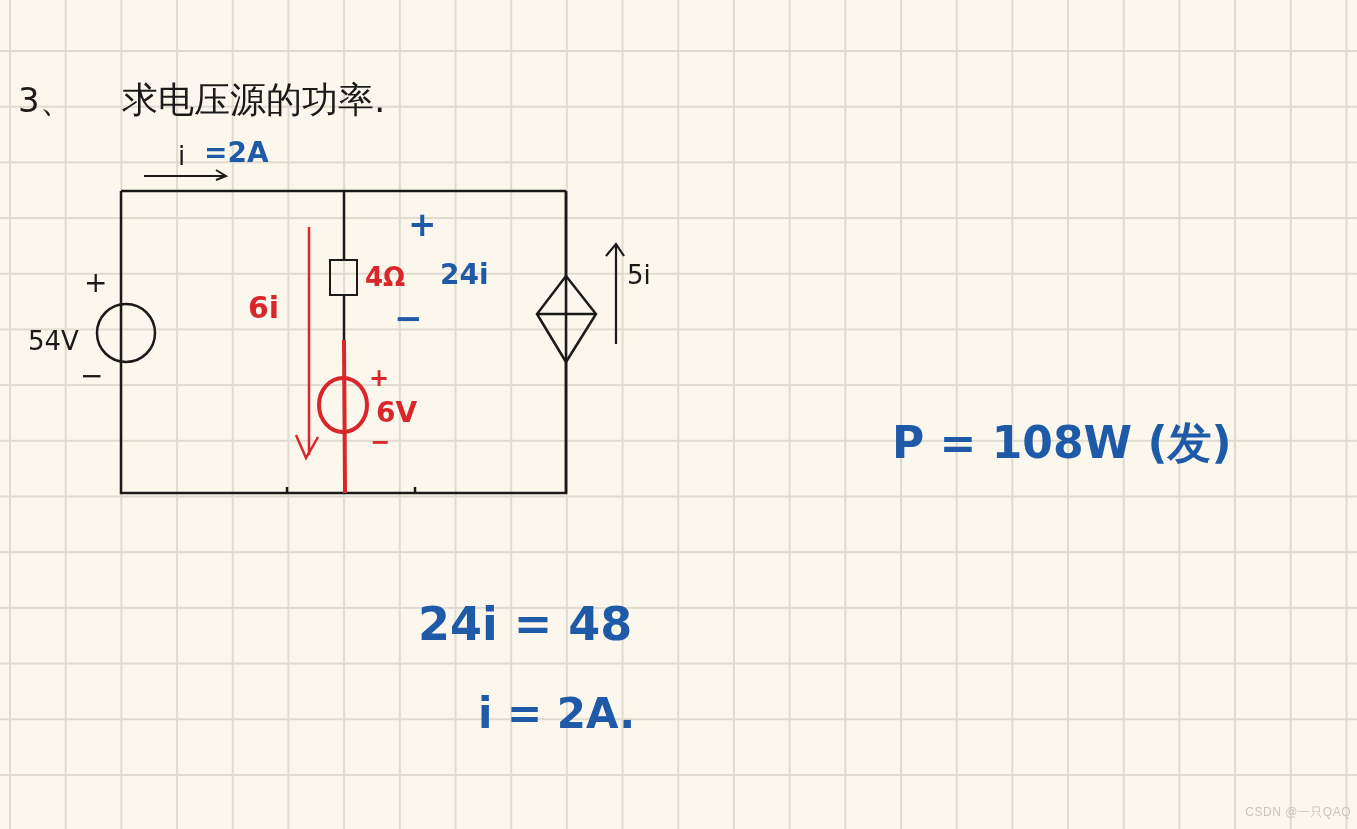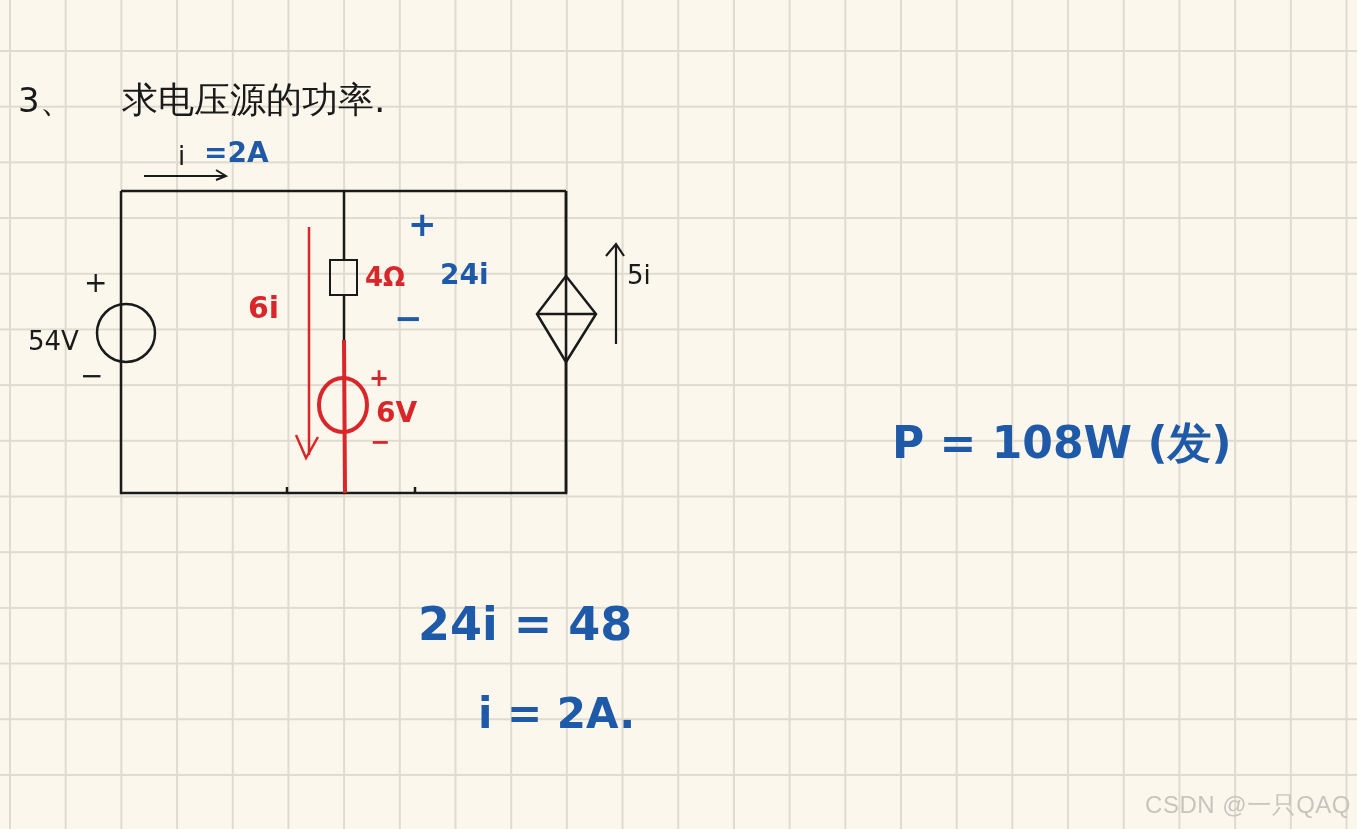--- a/index.html
+++ b/index.html
@@ -10,21 +10,21 @@
       linear-gradient(to right, #e0dbcf 0, #e0dbcf 2px, transparent 2px),
       linear-gradient(to bottom, #e0dbcf 0, #e0dbcf 2px, transparent 2px);
     background-size:55.7px 55.7px;
     background-position:9px 50px;
     font-family:"DejaVu Sans", sans-serif;
   }
   svg.canvas { position:absolute; left:0; top:0; }
   .ink-black { fill:#1a1a1a; font-family:"DejaVu Sans", sans-serif; }
   .ink-blue { fill:#1f5aa8; font-family:"DejaVu Sans", sans-serif; font-weight:bold; }
   .ink-red { fill:#d9262a; font-family:"DejaVu Sans", sans-serif; font-weight:bold; }
-  .watermark { position:absolute; right:6px; bottom:8px; font-family:"Liberation Sans", sans-serif; font-size:24px; color:#c9c5bd; letter-spacing:0.5px; }
+  .watermark { position:absolute; right:6px; bottom:8px; font-family:"Liberation Sans", sans-serif; font-size:12px; color:#c9c5bd; letter-spacing:0.5px; }
 </style>
 </head>
 <body>
 
 <svg class="canvas" width="1357" height="829" viewBox="0 0 1357 829">
 
   <text class="ink-black" x="18" y="112" font-size="34">3、</text>
   <text class="ink-black" x="122" y="112" font-size="36">求电压源的功率.</text>
 
   <g>

